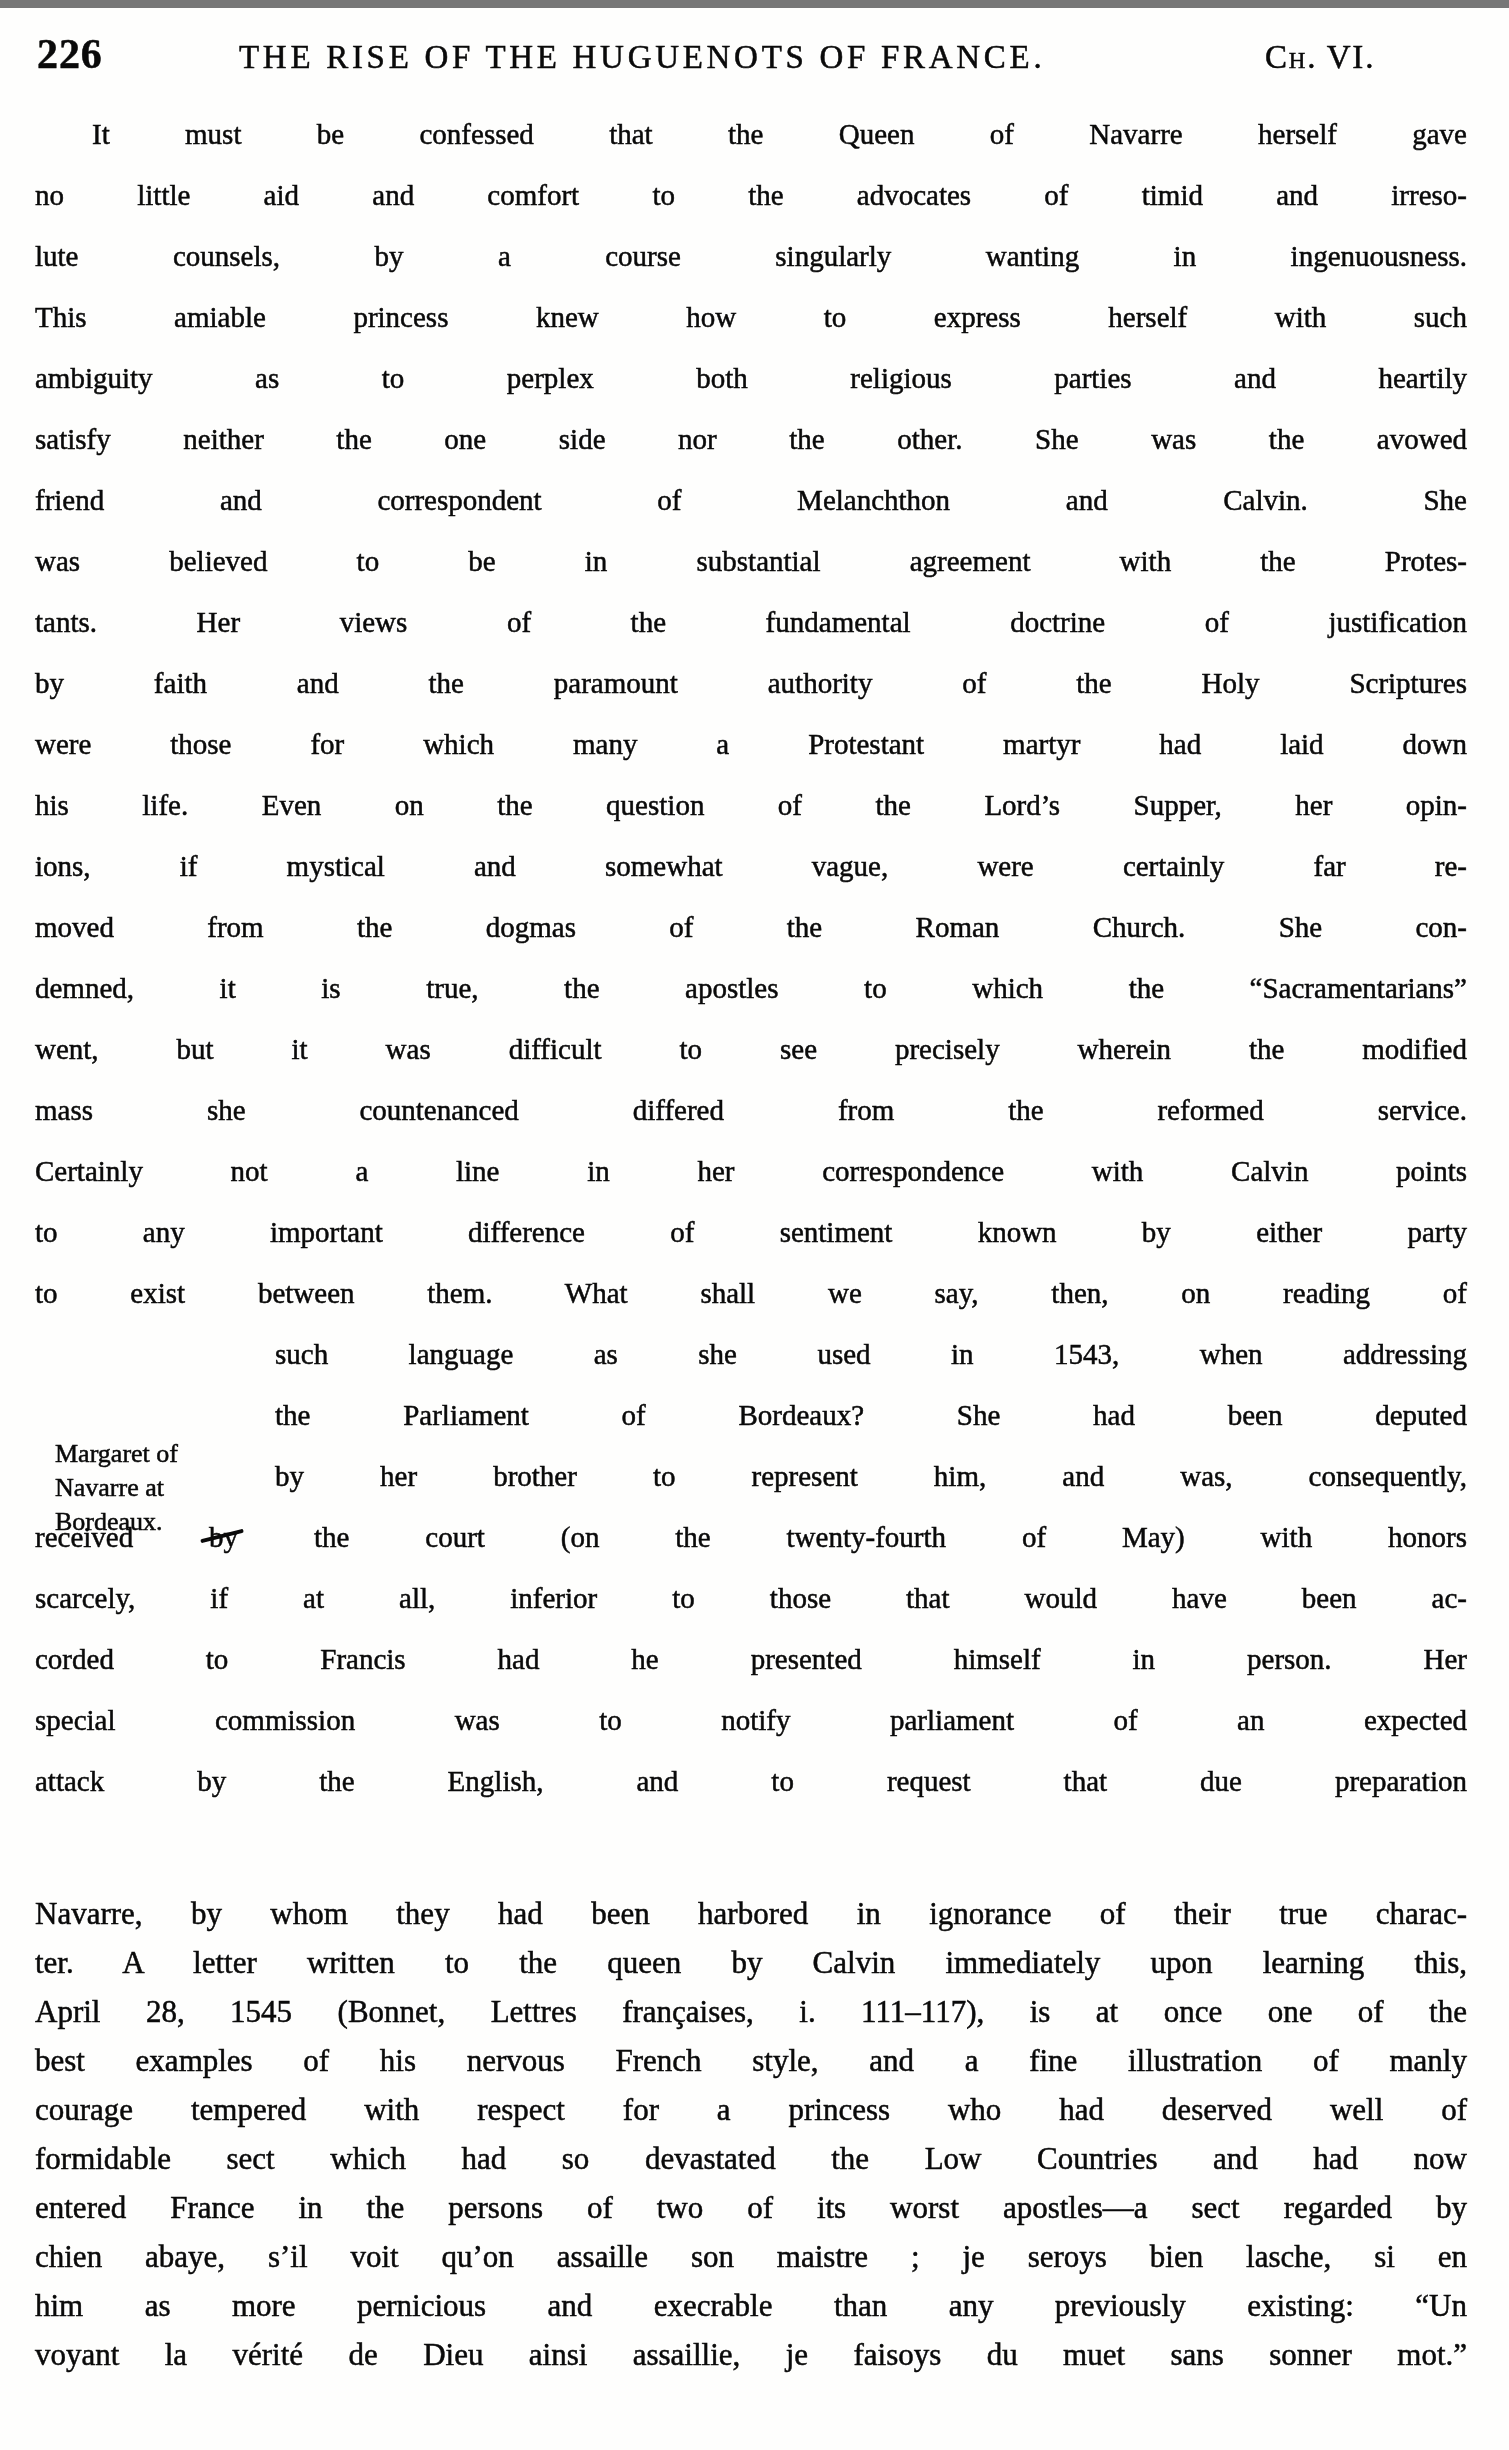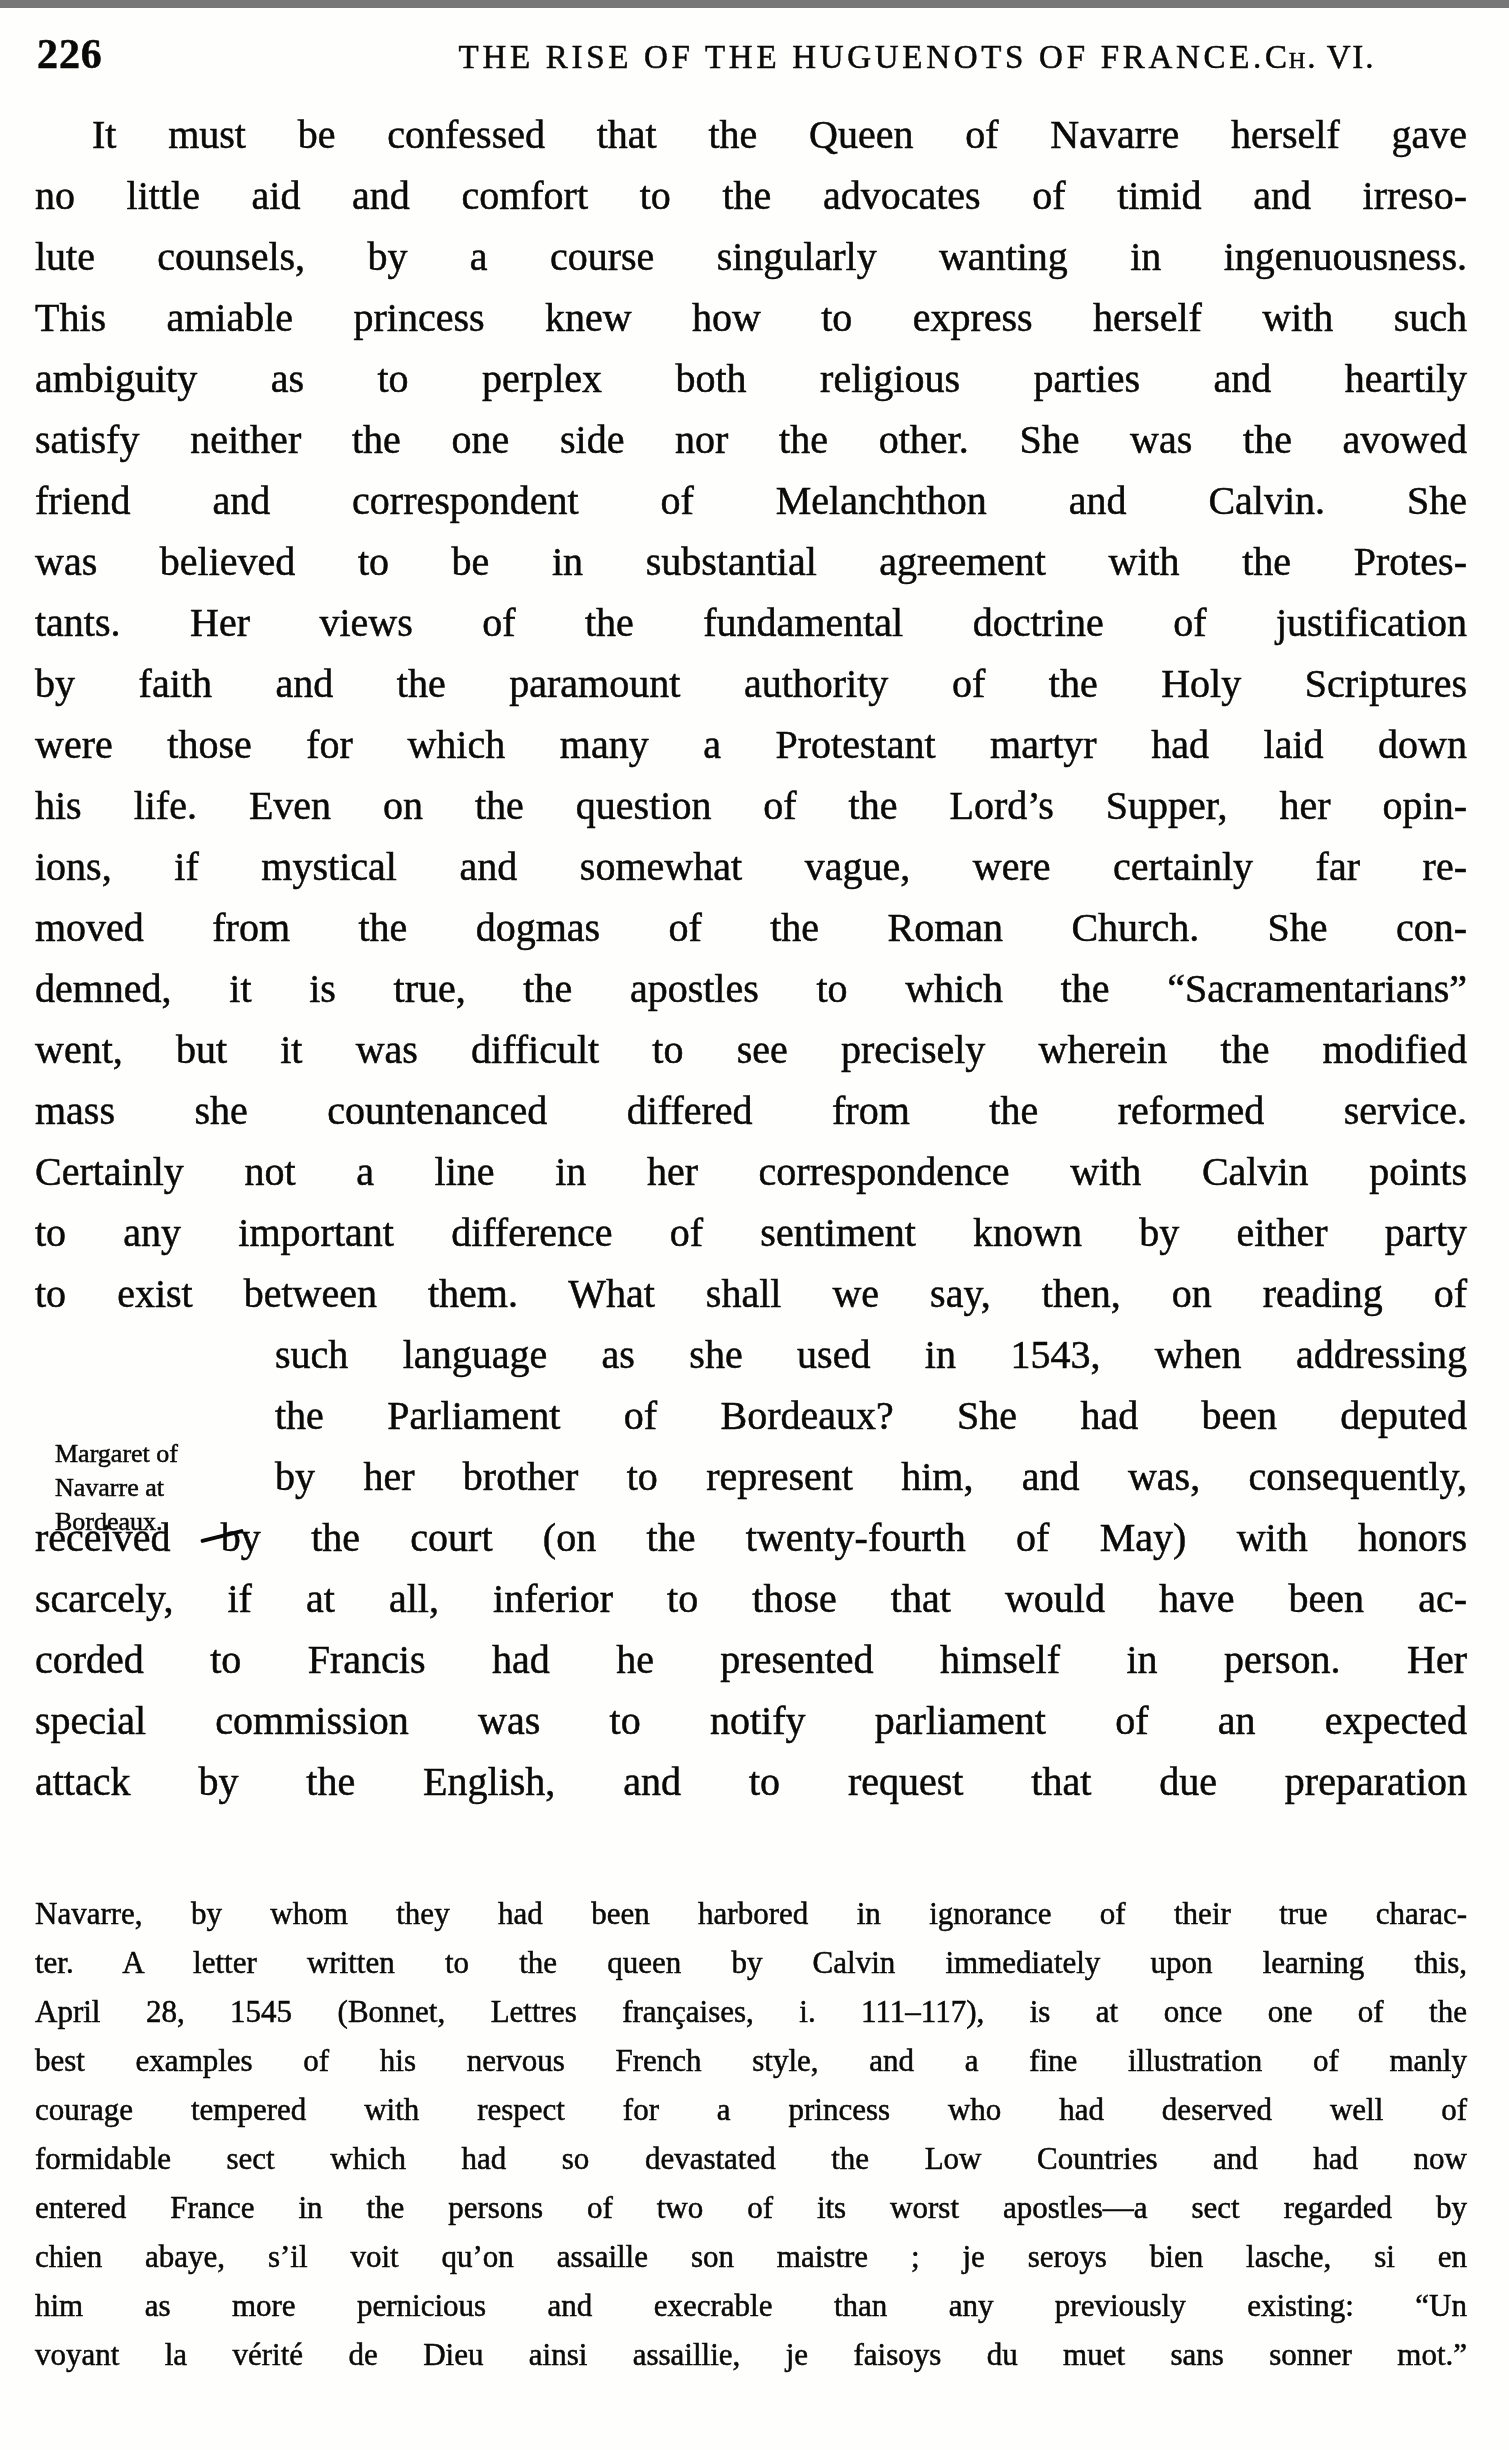--- a/index.html
+++ b/index.html
@@ -14,28 +14,28 @@
     font-family:"Liberation Serif","DejaVu Serif",serif;
     -webkit-text-stroke:0.5px var(--ink);
     overflow:hidden;
   }
   
   .running-head {
     position:absolute; top:22px; left:37px; right:43px;
     display:flex; align-items:baseline;
   }
   .page-num { width:202px; font-size:42px; font-weight:bold; letter-spacing:0.9px; }
-  .running-title { flex:1; text-align:right; font-size:33px; letter-spacing:3.7px; white-space:nowrap; }
+  .running-title { flex:1; text-align:left; font-size:33px; letter-spacing:3.7px; white-space:nowrap; }
   .chapter { width:202px; text-align:left; font-size:33px; font-variant:small-caps; letter-spacing:1.8px; }
   
   .body-text {
     position:absolute; top:96px; left:35px; right:43px;
   }
   .bl {
-    font-size:40px; line-height:61px;
+    font-size:29px; line-height:61px;
     text-align:justify; text-align-last:justify;
     white-space:normal;
   }
   .bl.indent { text-indent:57px; }
   .bl.cut { padding-left:240px; }
   
   .sidenote {
     position:absolute; left:55px; top:1429px; width:229px;
     font-size:26px; line-height:34px; text-align:left;
   }

